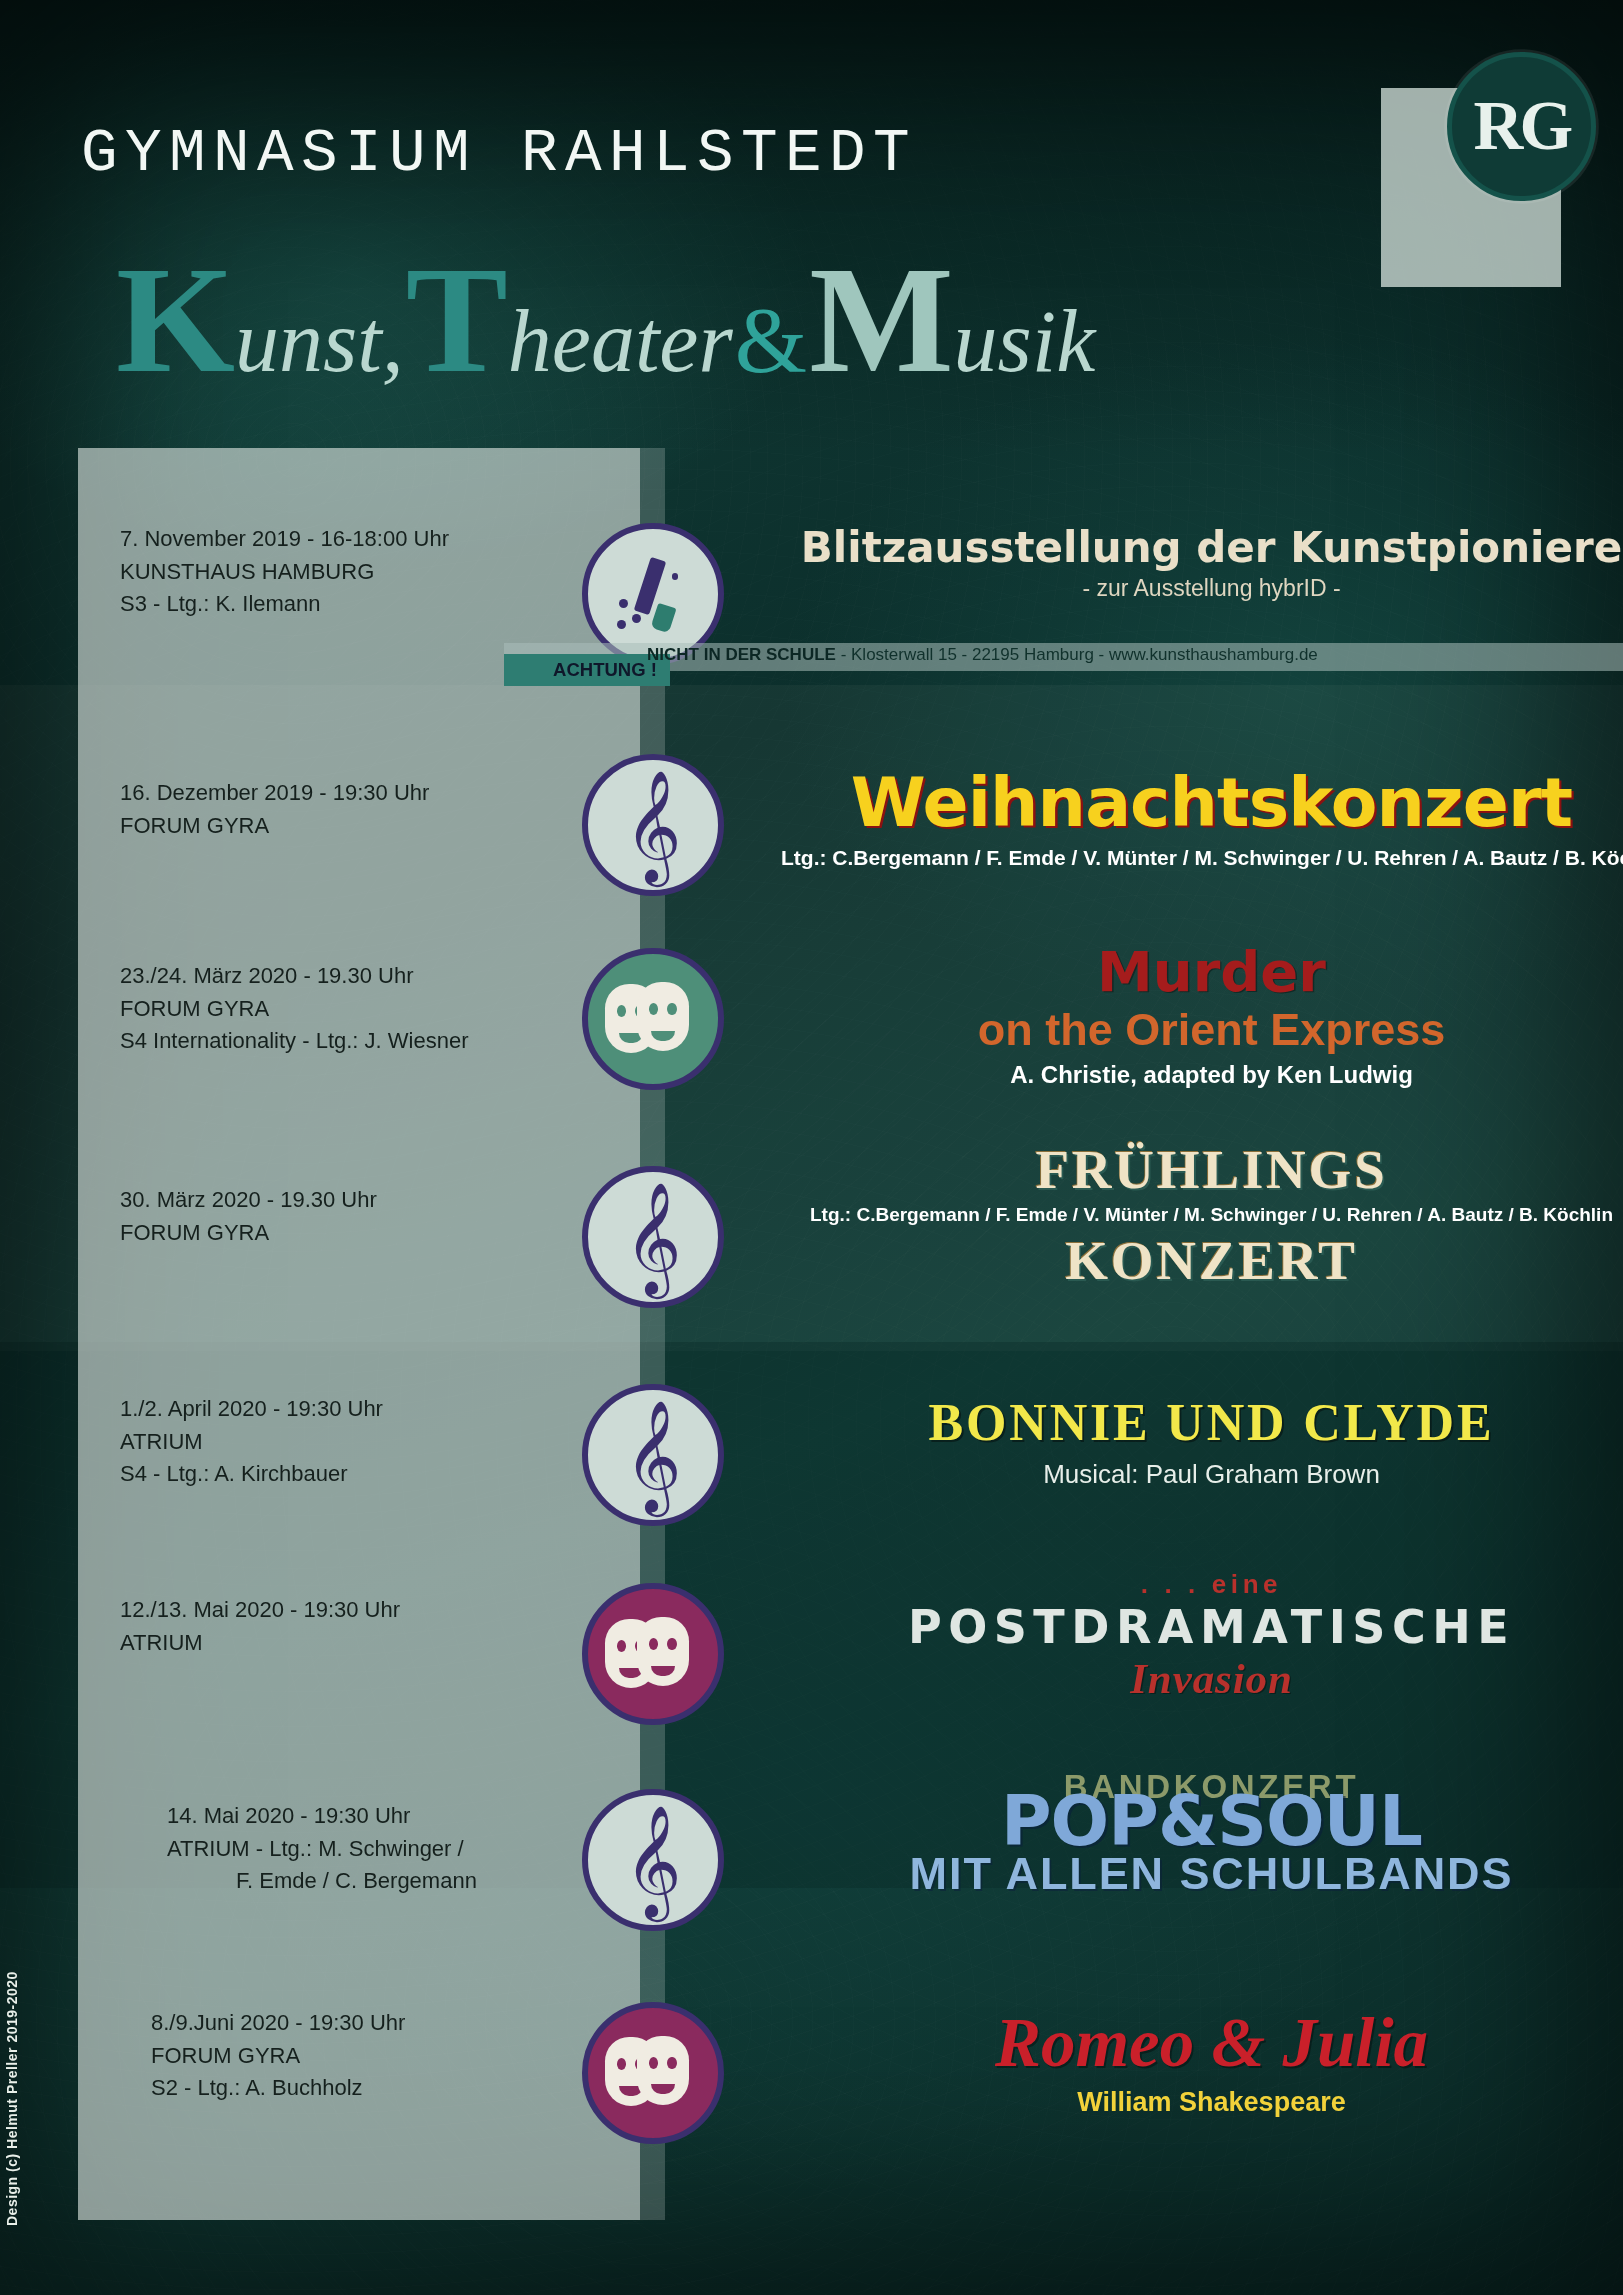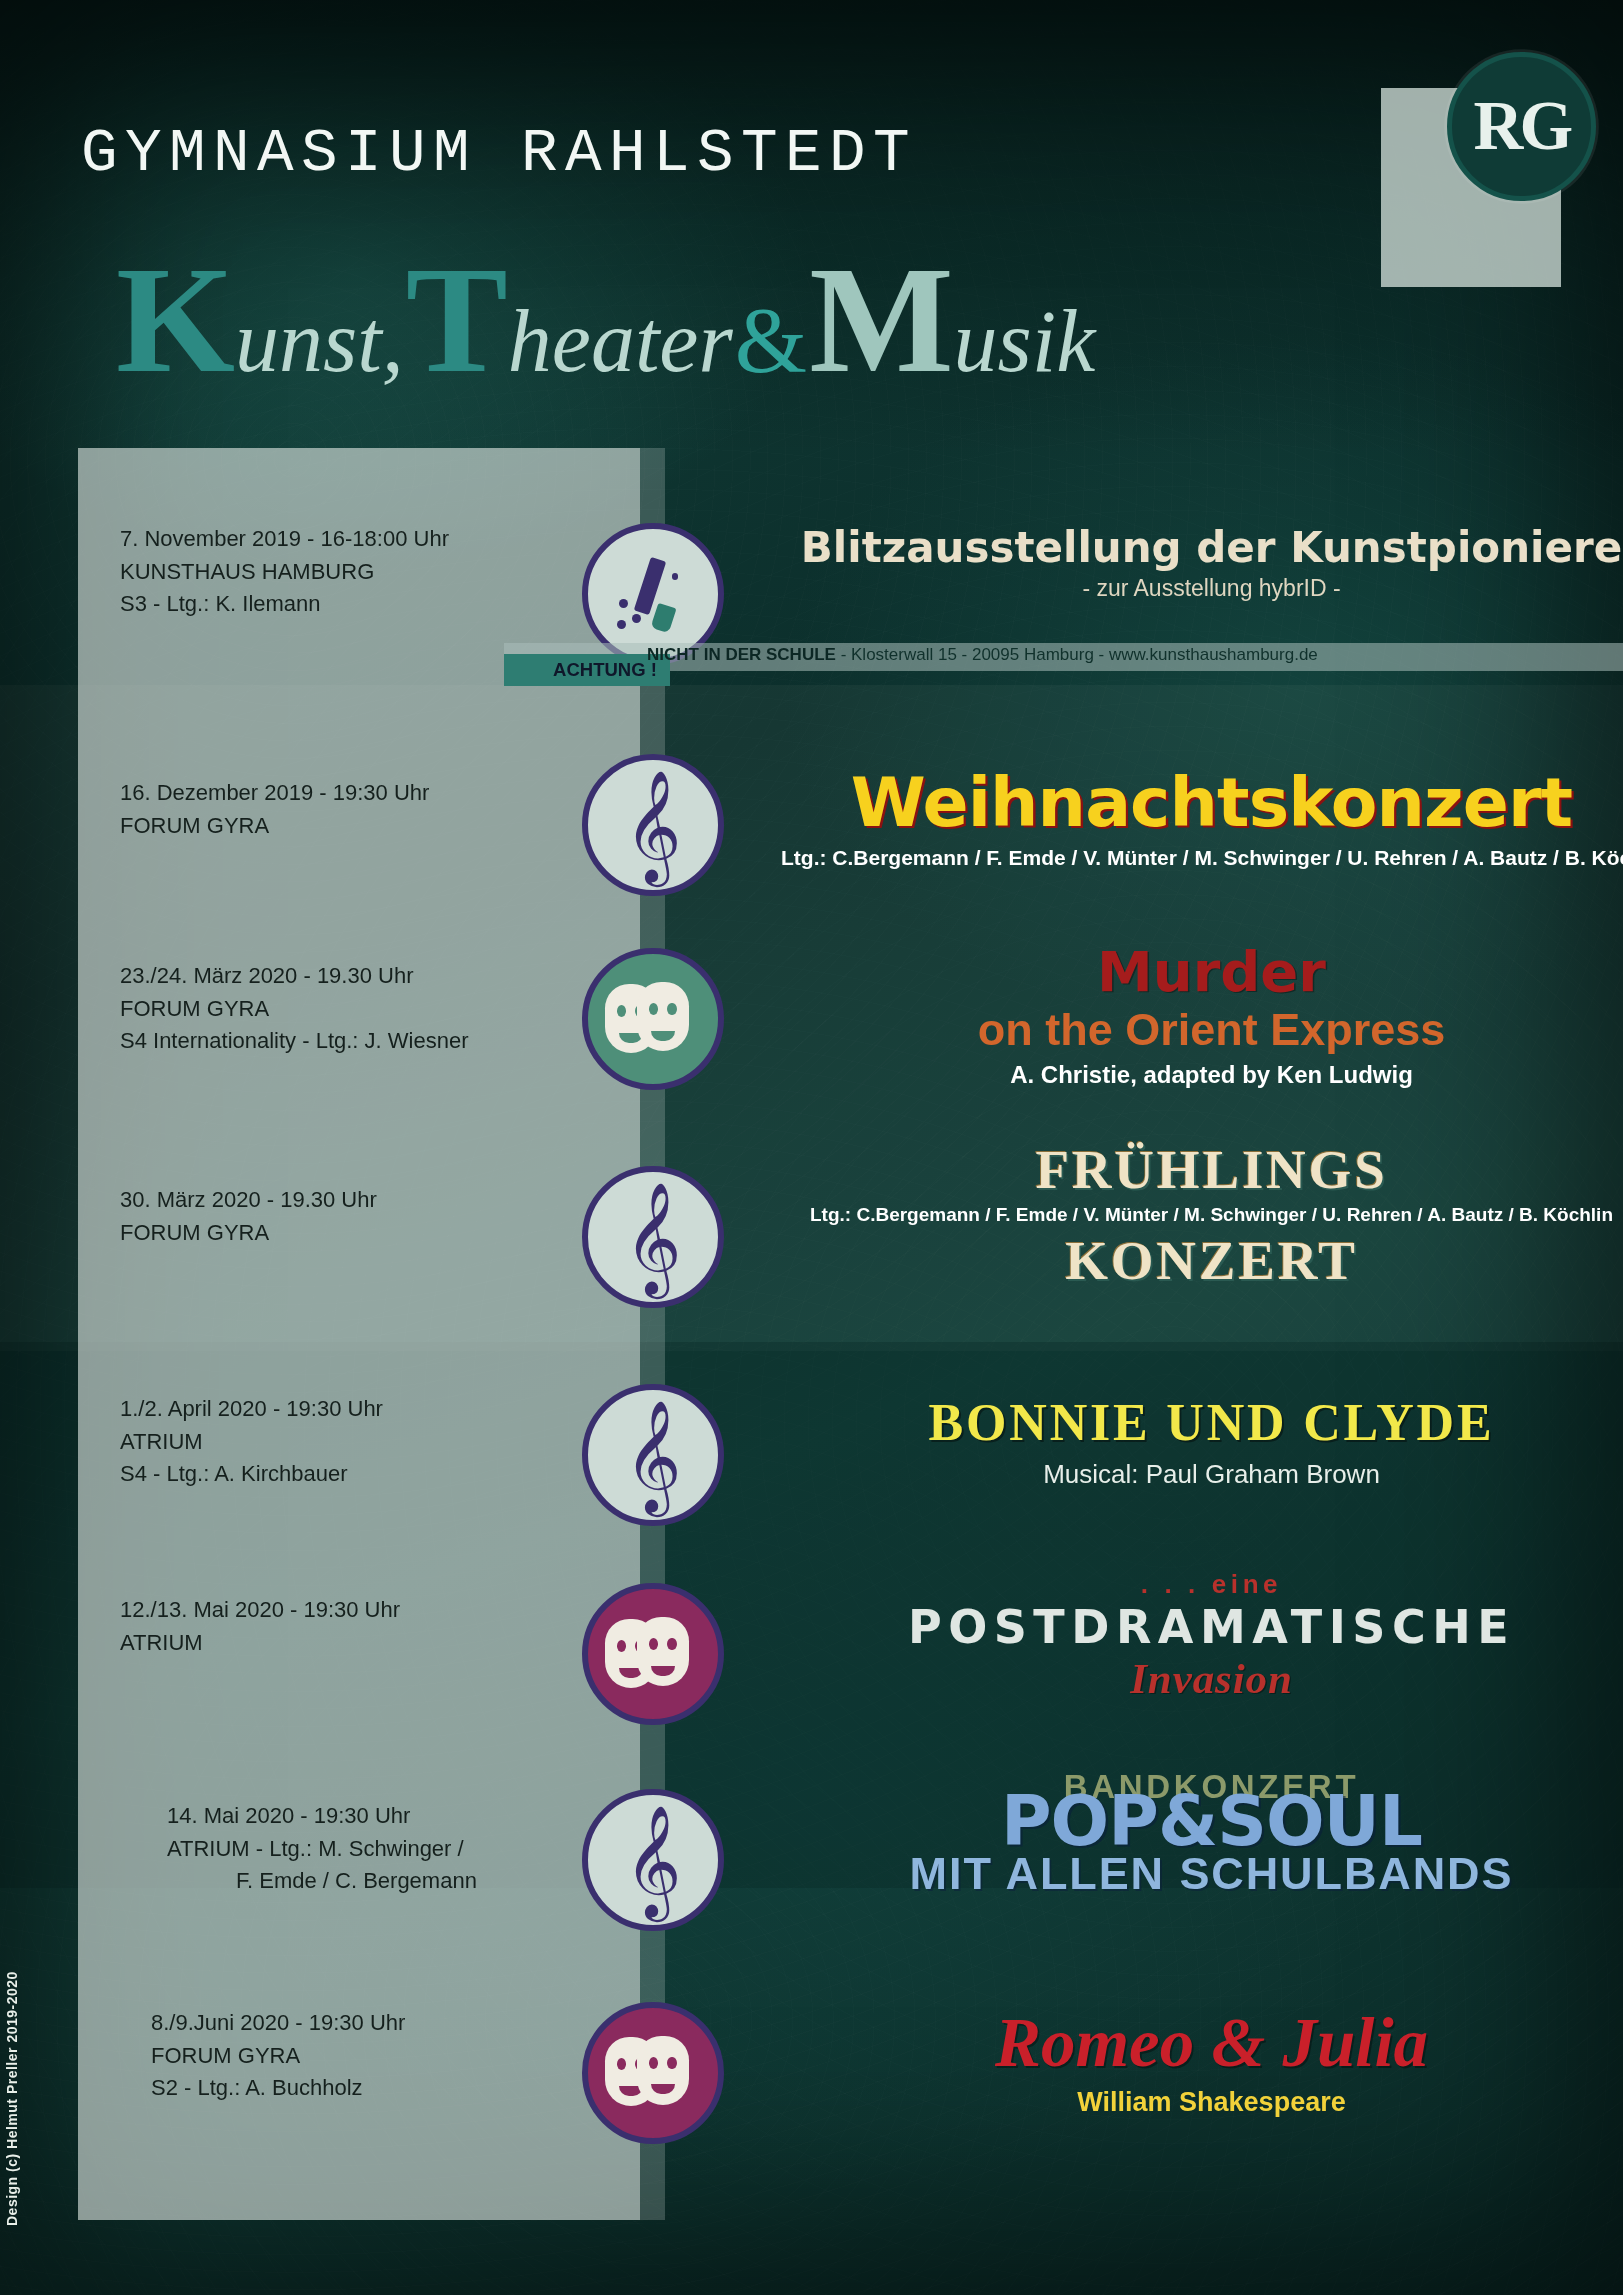--- a/index.html
+++ b/index.html
@@ -241,21 +241,21 @@
     </div>
   </div>
   <div class="right" style="top:9.3px;">
     <div class="t-art">Blitzausstellung der Kunstpioniere</div>
     <div class="t-art-sub">- zur Ausstellung hybrID -</div>
   </div>
   <div class="achtung-bar"></div>
   <div class="achtung-tag">ACHTUNG !</div>
   <div class="achtung-text">
     <b>NICHT IN DER SCHULE</b>
-    <span>- Klosterwall 15 - 20095 Hamburg - www.kunsthaushamburg.de</span>
+    <span>- Klosterwall 15 - 22195 Hamburg - www.kunsthaushamburg.de</span>
   </div>
 </div>
 
 <div class="row" style="top:754px;height:162px;">
   <div class="left" style="top:23px;">
     <div>16. Dezember 2019 - 19:30 Uhr</div>
     <div>FORUM GYRA</div>
   </div>
   <div class="badge badge-music" style="left:504px;top:0px;">
     <span class="clef">𝄞</span>

